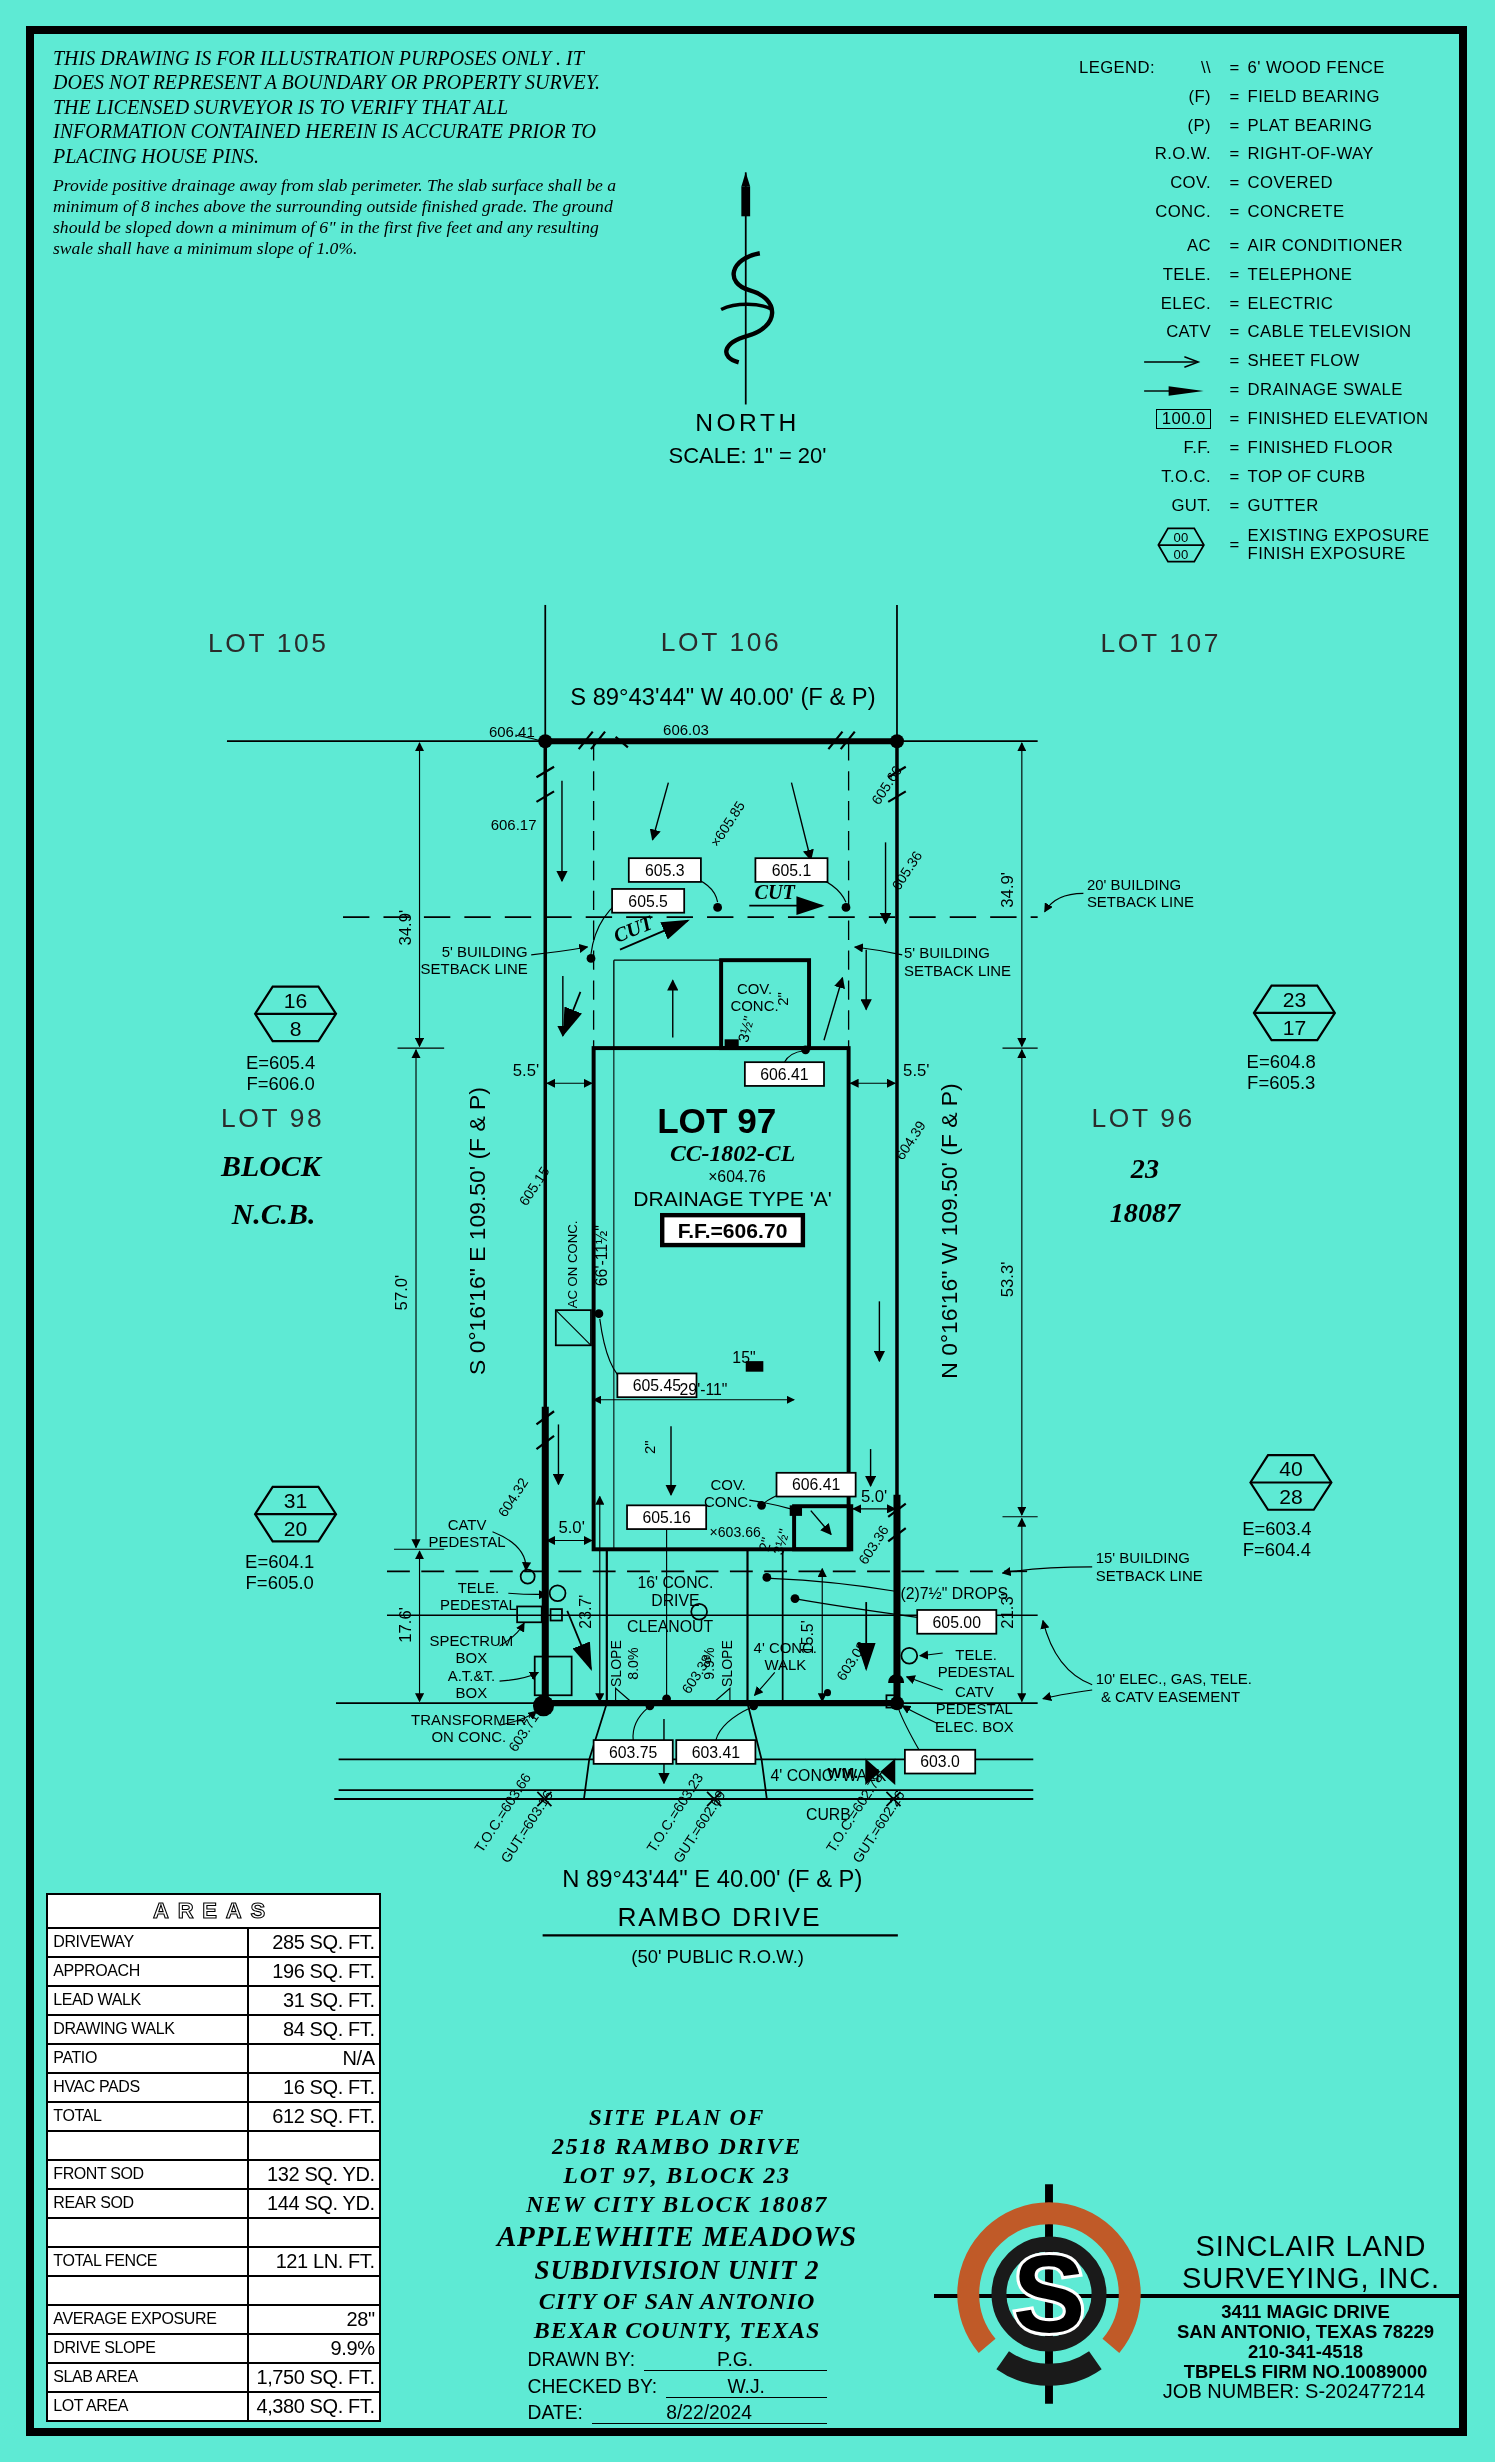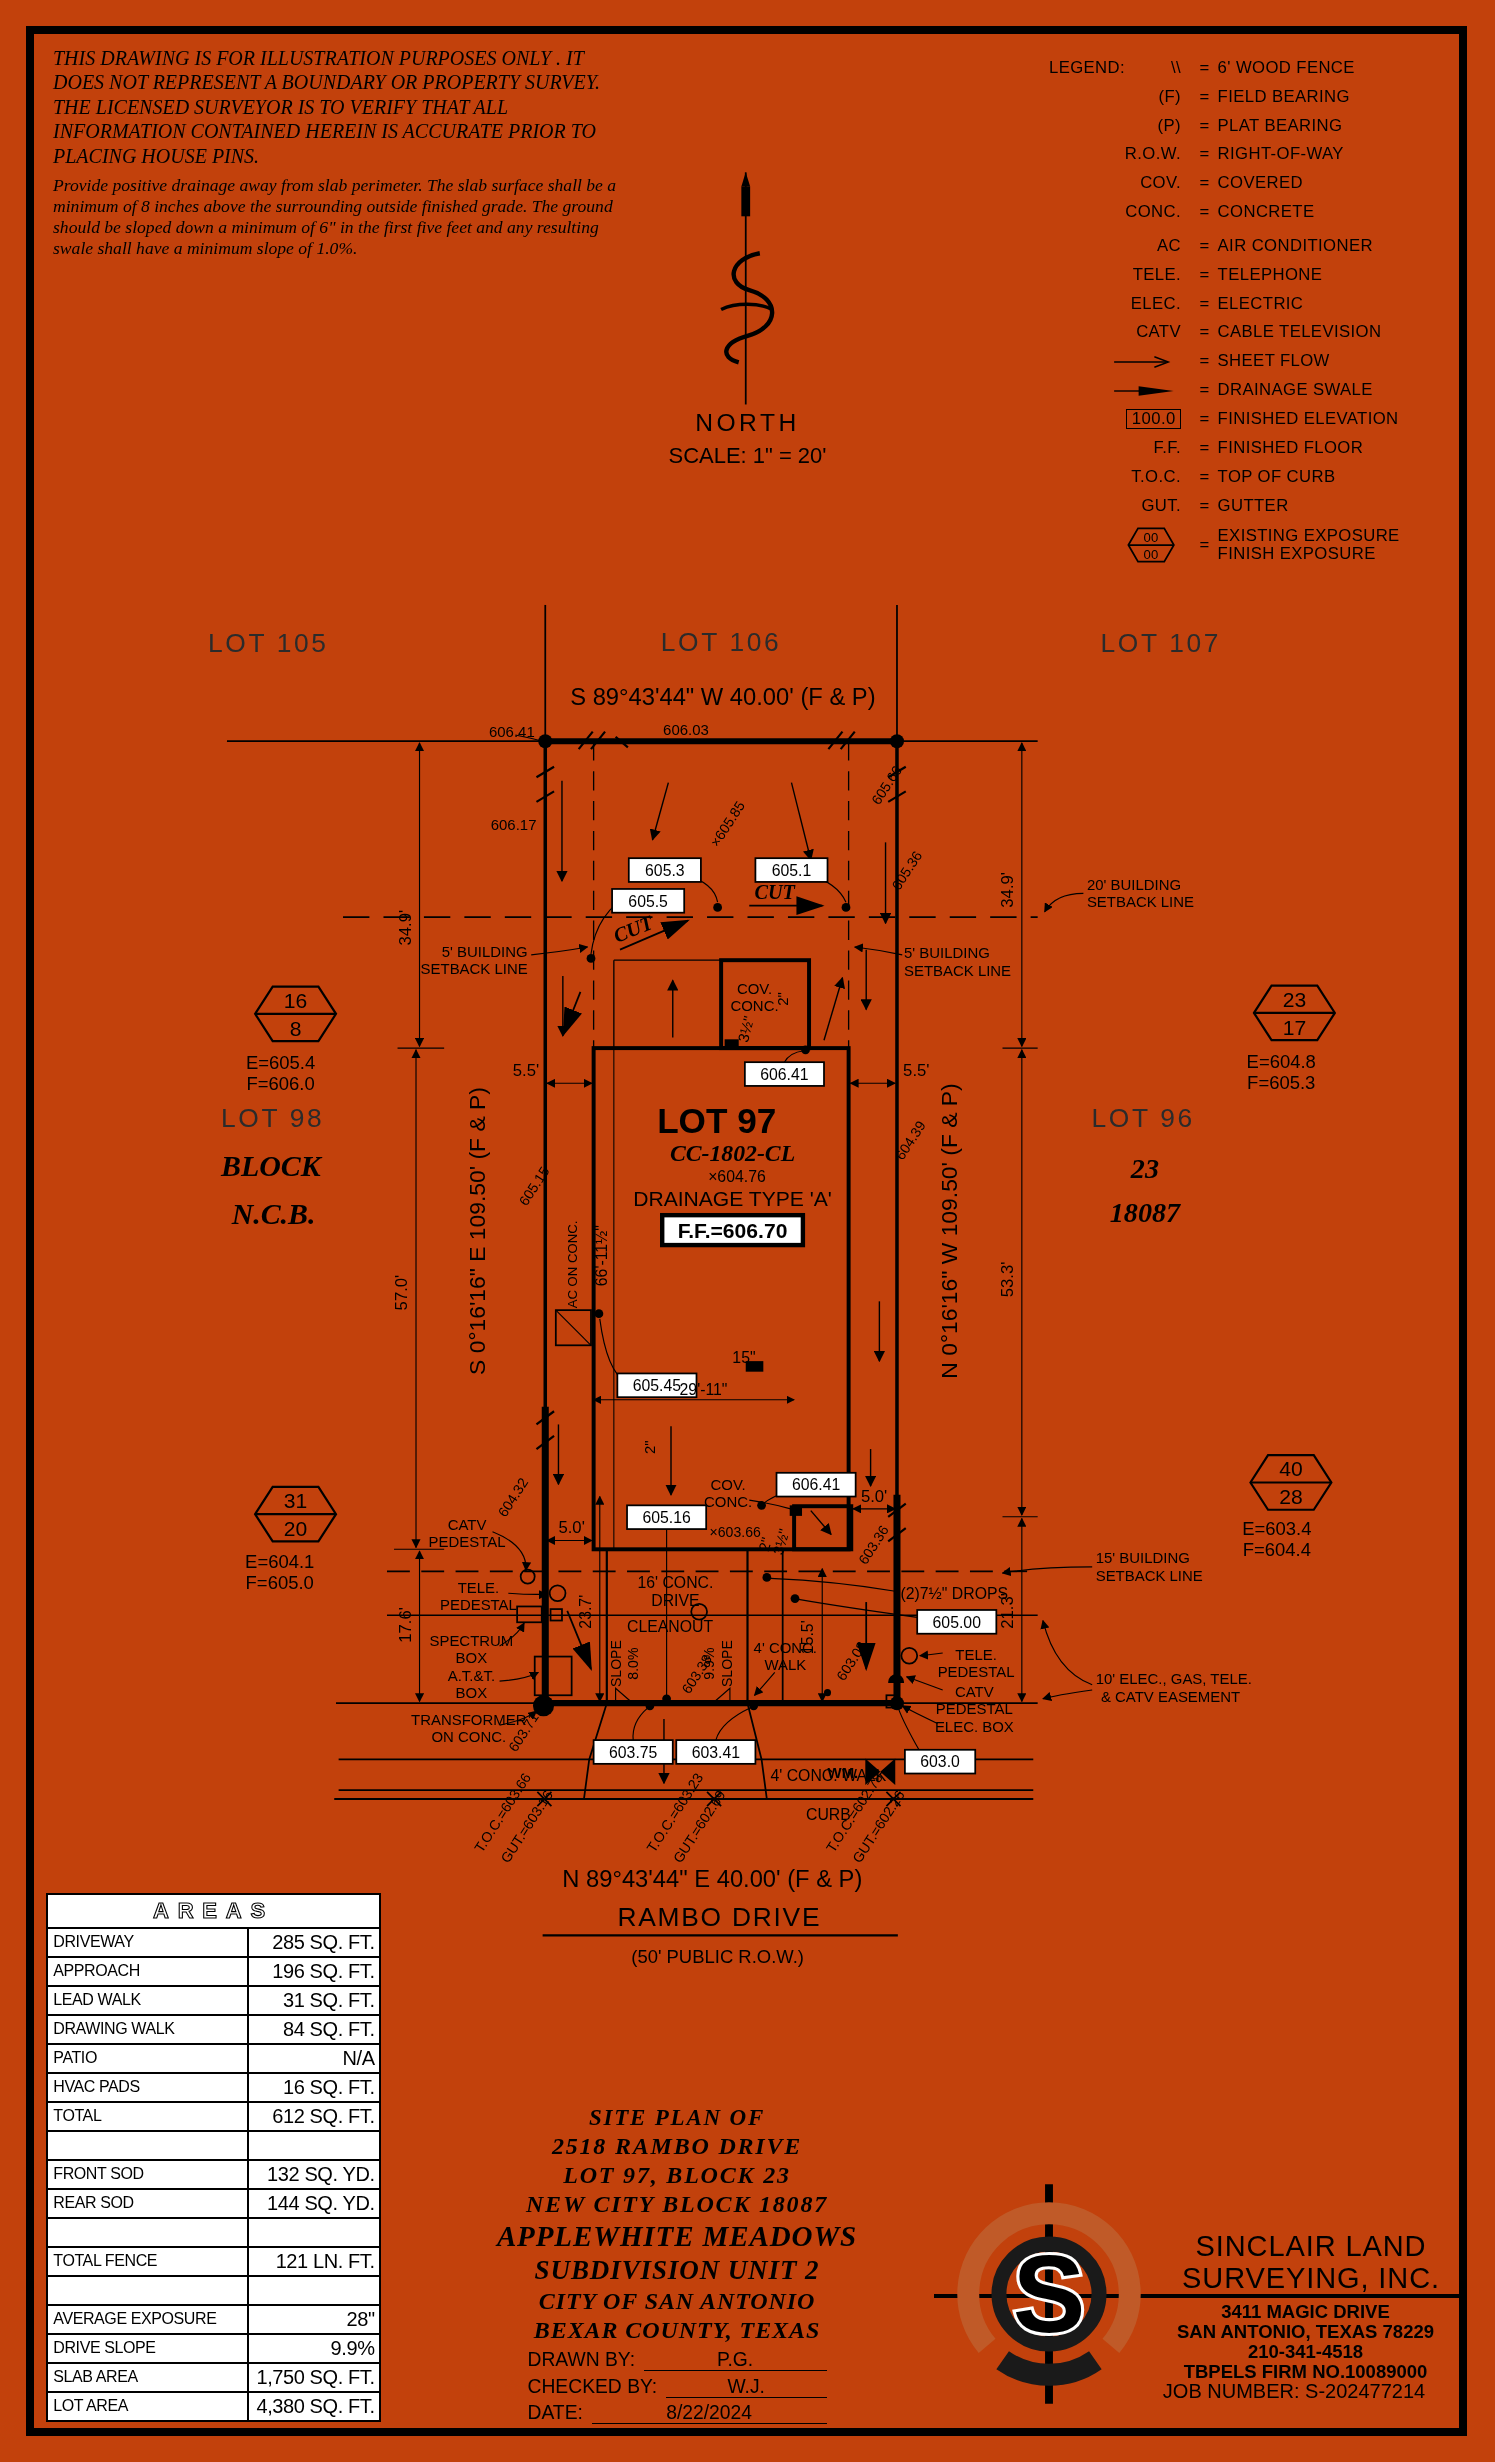--- a/index.html
+++ b/index.html
@@ -1,26 +1,26 @@
 <!DOCTYPE html>
 <html style="font-size:14px"><head>
 <meta charset="utf-8">
 <style>
   html,body{margin:0;padding:0;background:#9a9a9a;}
-  .sheet{position:relative;width:1495px;height:2462px;background:#c2410c;
+  .sheet{position:relative;width:1495px;height:2462px;background:#5eead4;
          font-family:"Liberation Sans",sans-serif;color:#000;overflow:hidden;}
   .frame{position:absolute;left:26px;top:26px;right:28px;bottom:26px;border:8px solid #000;}
 
   
   .disclaimer{position:absolute;left:53px;top:46px;width:585px;}
   .disclaimer .p1{font-family:"Liberation Serif",serif;font-style:italic;font-size:20px;line-height:1.22;margin:0 0 7px 0;}
   .disclaimer .p2{font-family:"Liberation Serif",serif;font-style:italic;font-size:17.6px;line-height:1.2;margin:0;}
 
   
-  .legend{position:absolute;left:1049px;top:58px;width:387px;font-size:16.7px;letter-spacing:0.4px;}
+  .legend{position:absolute;left:1079px;top:58px;width:387px;font-size:16.7px;letter-spacing:0.4px;}
   .lrow{display:flex;align-items:center;margin-bottom:8.8px;position:relative;}
   .ltitle{position:absolute;left:0;top:0;}
   .lsym{width:132px;text-align:right;padding-right:10.6px;flex:none;white-space:nowrap;}
   .leq{width:26px;flex:none;text-align:center;}
   .ldesc{flex:1;white-space:nowrap;}
   .lsym svg{vertical-align:middle;}
   .boxsym{border:1.8px solid #000;padding:0 4.4px;display:inline-block;line-height:18.5px;}
   .twoline div{line-height:18.5px;}
 
   

